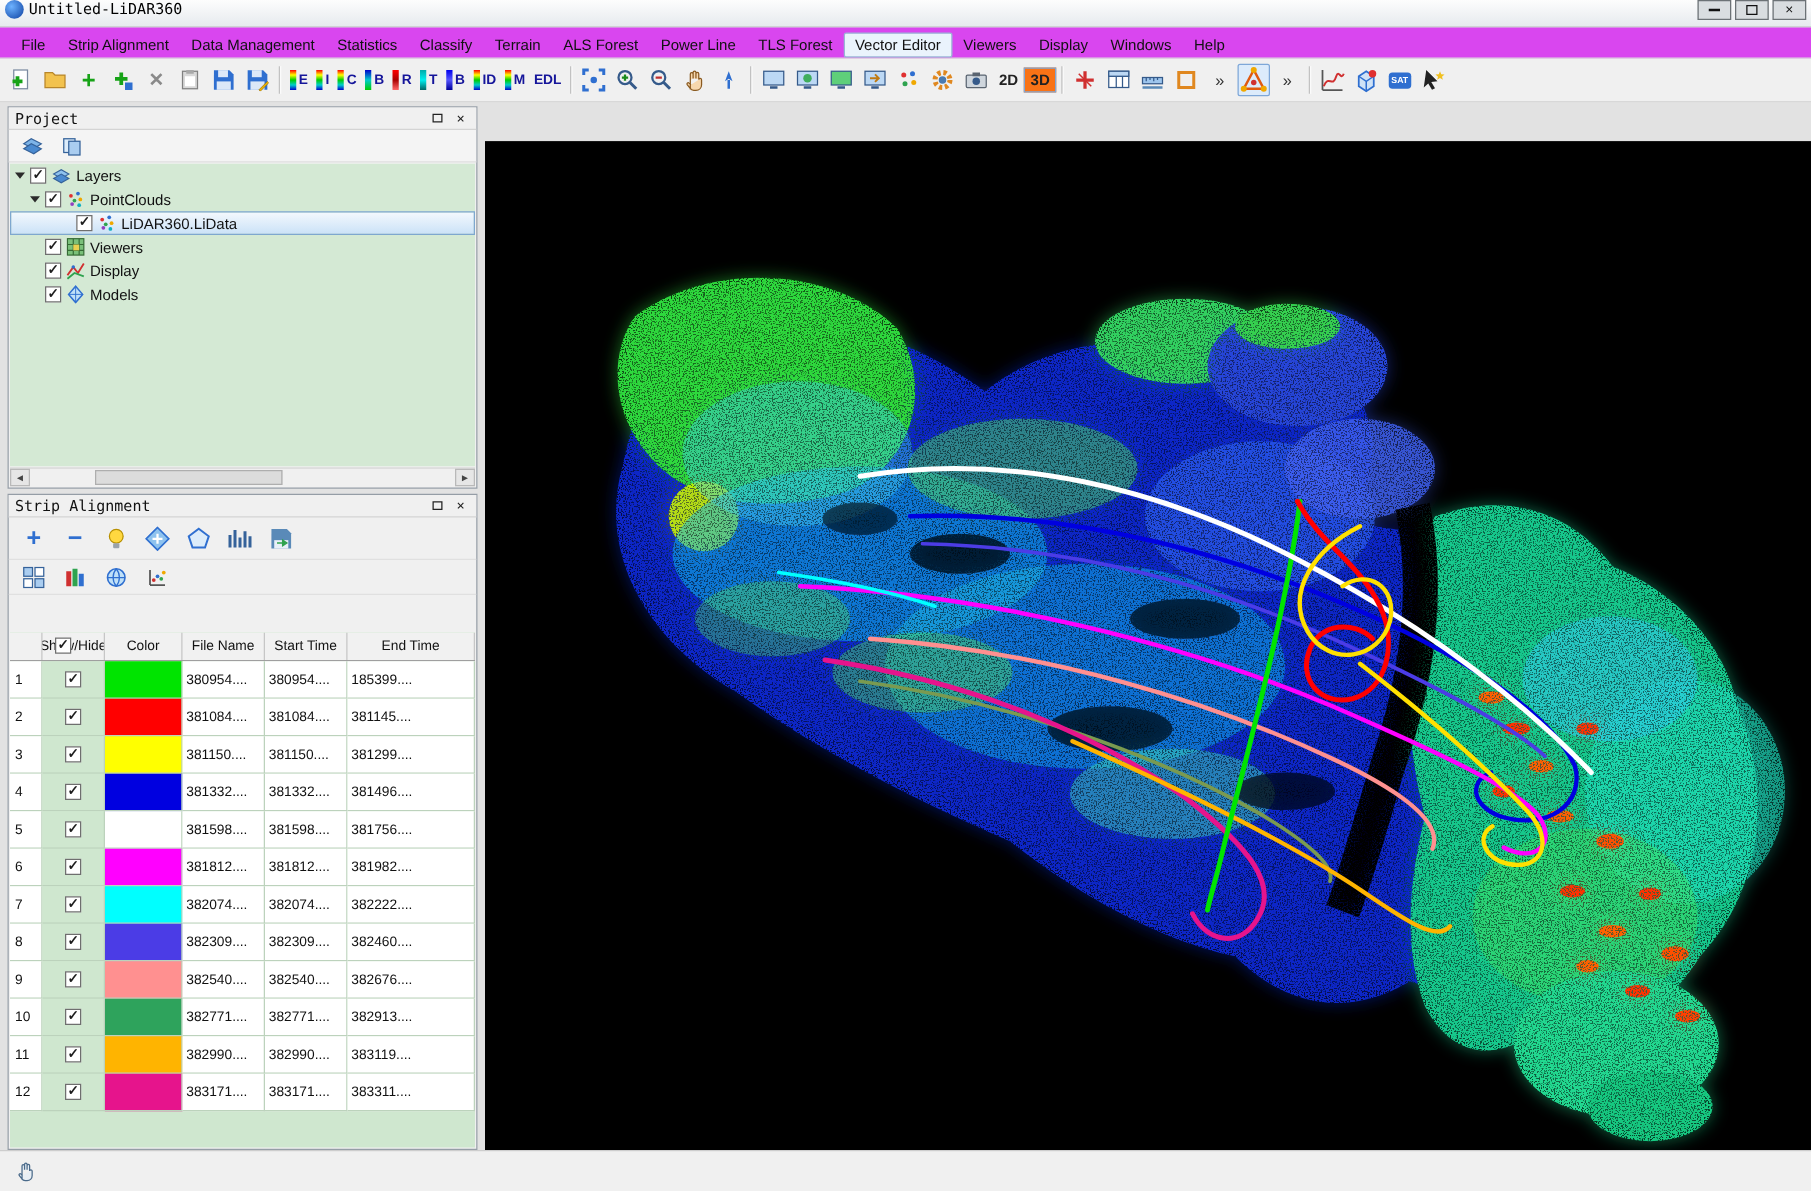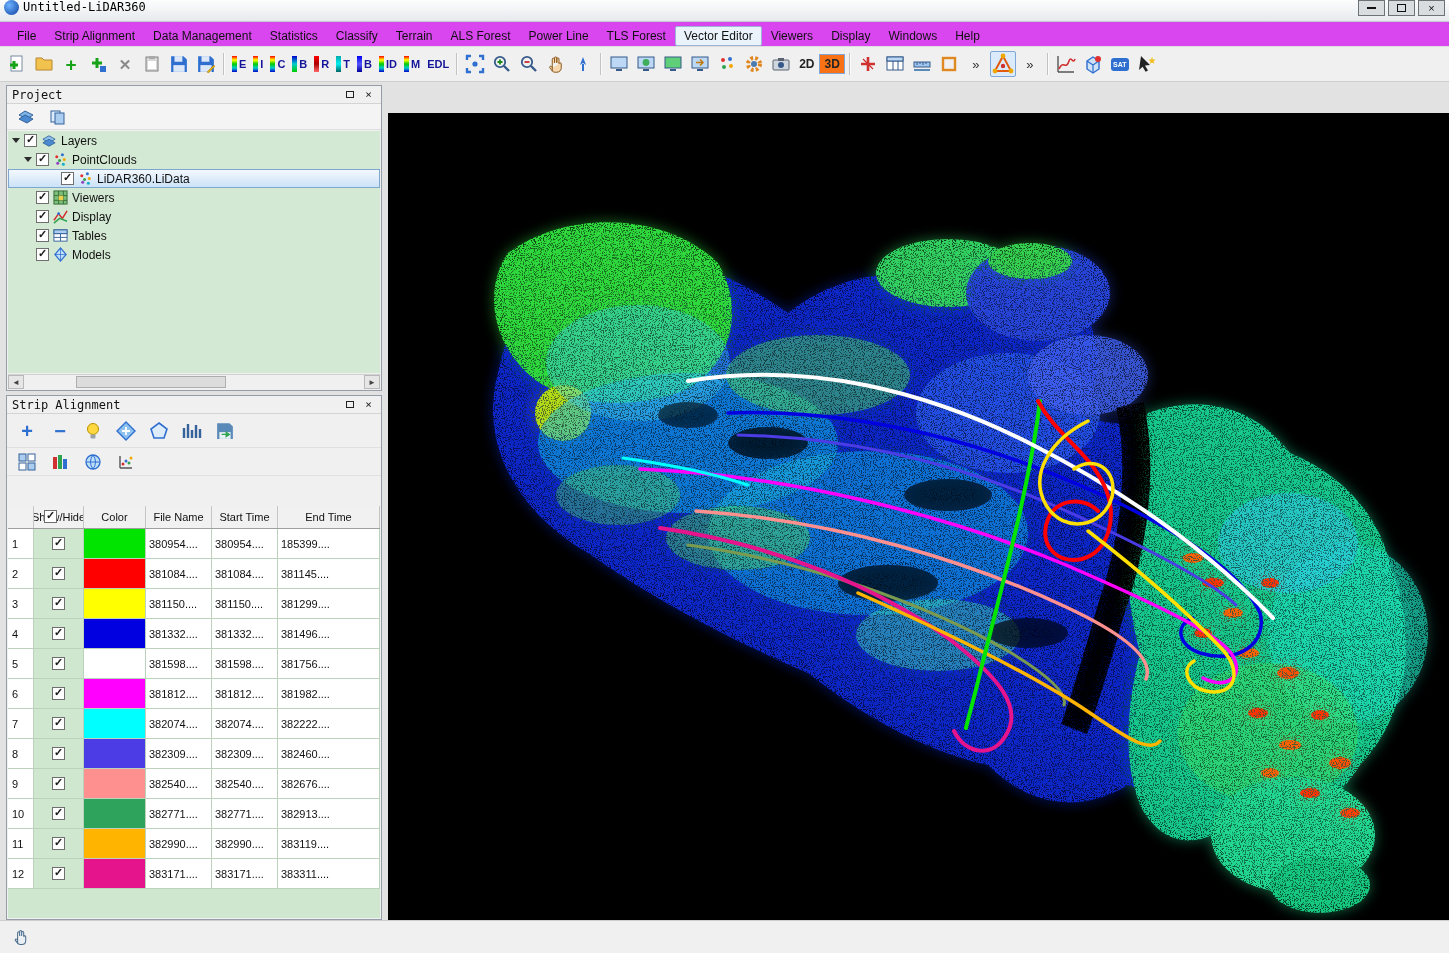--- a/index.html
+++ b/index.html
@@ -439,30 +439,20 @@
       </div>
       <div class="titem ind1">
         <span class="noexp"></span>
         <input type="checkbox" checked="" style="">
         <svg width="15" height="15" viewBox="0 0 16 16">
             <path d="M1 12l5-7 4 5 5-8" stroke="#d03030" stroke-width="1.6" fill="none"></path>
             <path d="M1 15l6-5 8 3" stroke="#2fa34f" stroke-width="1.6" fill="none"></path>
             <circle cx="6" cy="5" r="1.5" fill="#2f6fd0"></circle>
           </svg>
         <span>Display</span>
-      </div>
-      <div class="titem ind1">
-        <span class="noexp"></span>
-        <input type="checkbox" checked="" style="">
-        <svg width="15" height="15" viewBox="0 0 16 16">
-            <rect x="1" y="2" width="14" height="12" fill="#fff" stroke="#35629a"></rect>
-            <path d="M1 6h14M1 10h14M8 2v12" stroke="#35629a"></path>
-            <rect x="1" y="2" width="14" height="4" fill="#aacdf0" stroke="#35629a"></rect>
-          </svg>
-        <span>Tables</span>
       </div>
       <div class="titem ind1">
         <span class="noexp"></span>
         <input type="checkbox" checked="" style="">
         <svg width="15" height="15" viewBox="0 0 16 16">
             <path d="M8 1l6 7-6 7-6-7z" fill="#bfe0f8" stroke="#2f6fd0" stroke-width="1.3"></path>
             <path d="M2 8h12M8 1v14" stroke="#2f6fd0" stroke-width=".8"></path>
           </svg>
         <span>Models</span>
       </div>

